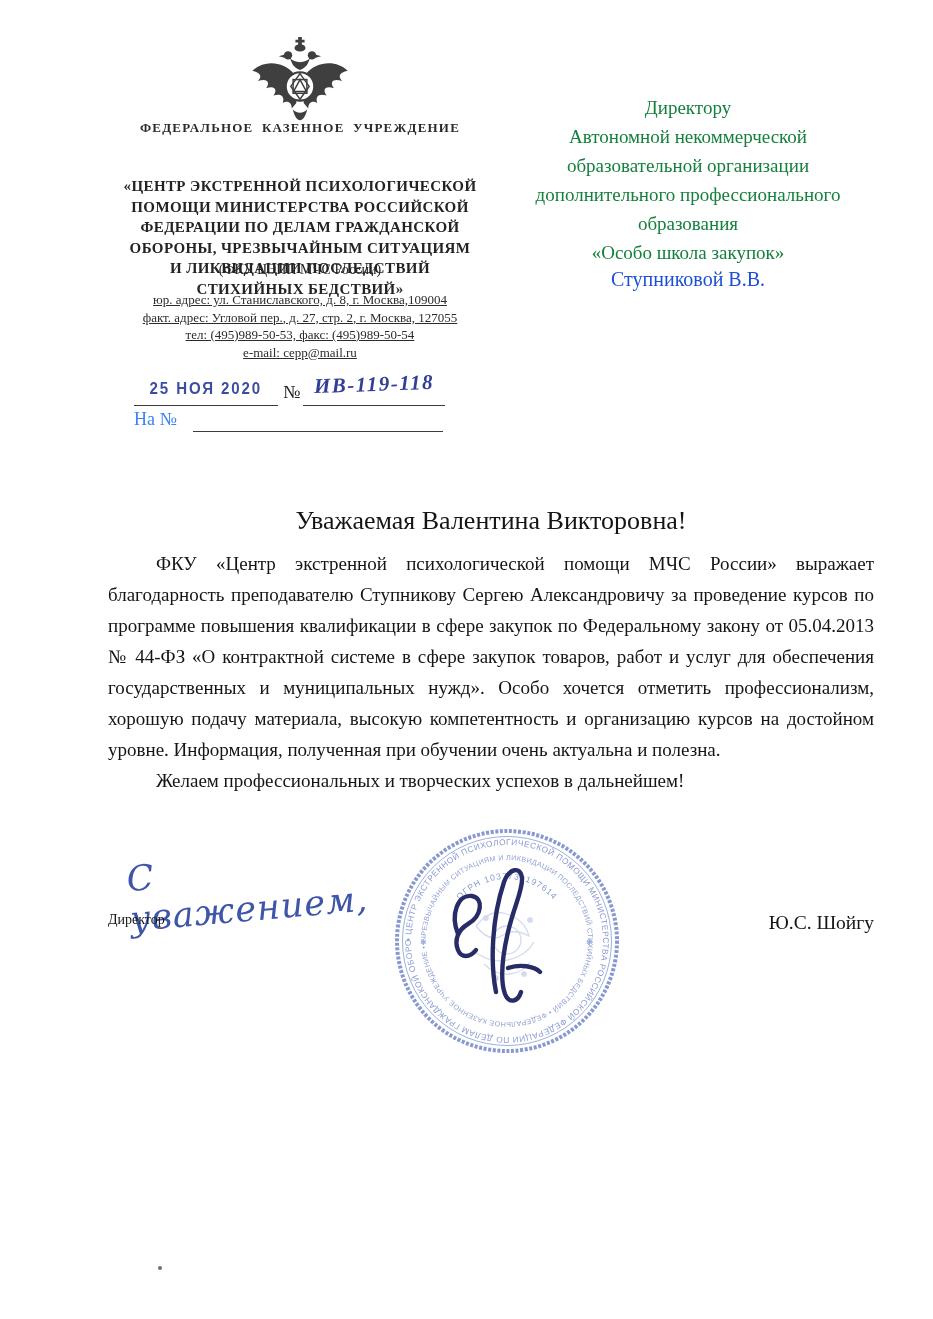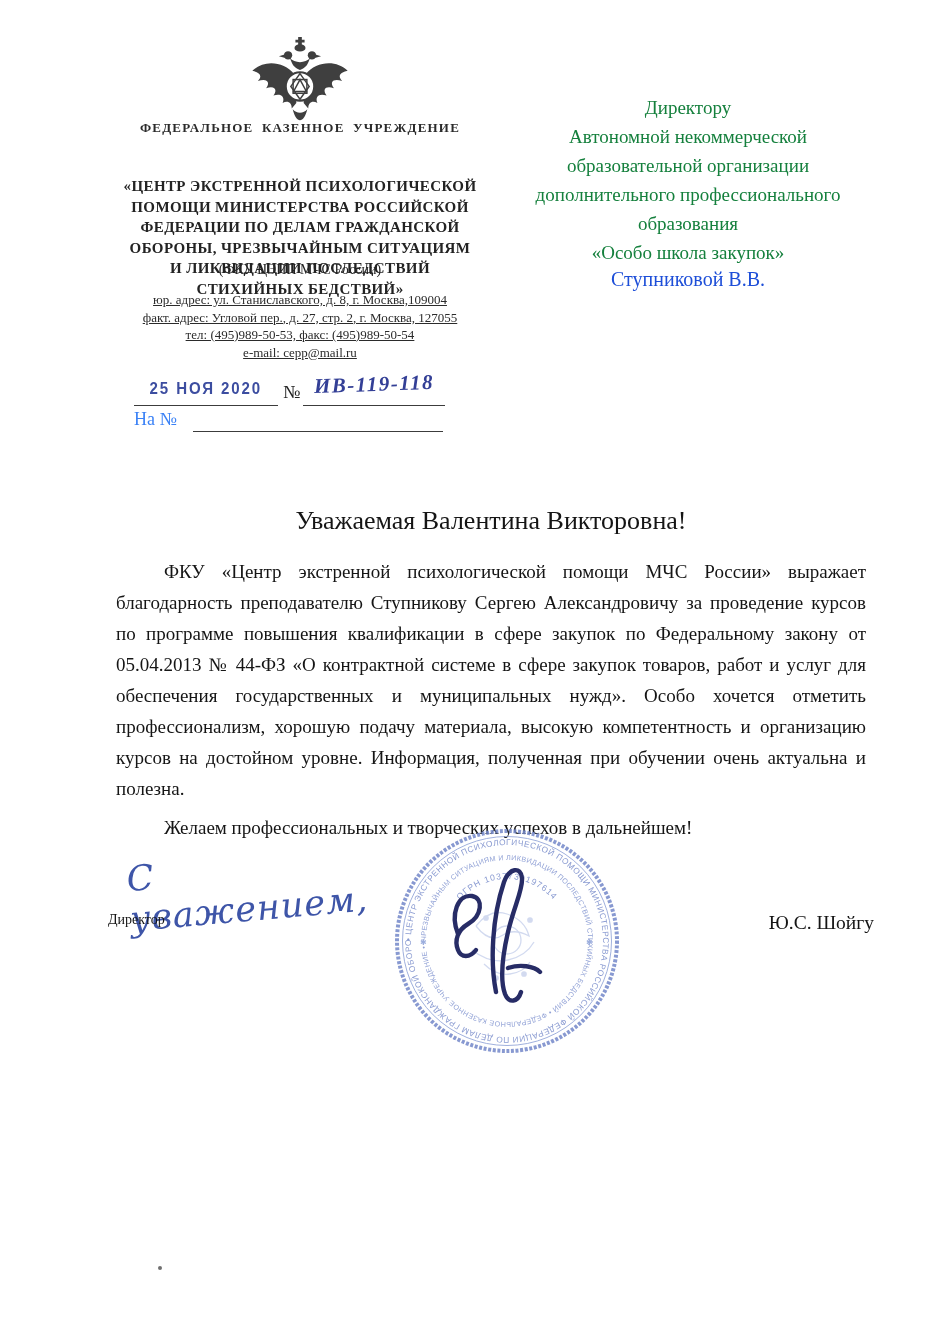--- a/index.html
+++ b/index.html
@@ -42,21 +42,21 @@
   .ref-na-label { left:134px; top:409px; font-size:18px; color:#3b82f6; }
   .ref-na-line { left:193px; top:409px; width:250px; height:22px; border-bottom:1.6px solid #3c3c3c; }
 
   
   .addressee { left:466px; top:93px; width:444px; text-align:center; font-size:19px; line-height:29px; color:#15803d; }
   .addressee-name { left:466px; top:268px; width:444px; text-align:center; font-size:20px; color:#1d4ed8; }
 
   
   .salutation { left:108px; top:506px; width:766px; text-align:center; font-size:26px; color:#151515; }
   .body-text { left:108px; top:548px; width:766px; font-size:19px; line-height:31px; color:#151515; }
-  .body-text p { margin:8px; text-align:justify; text-indent:48px; }
+  .body-text p { margin:0; text-align:justify; text-indent:48px; }
 
   
   .closing-hand {
     left:128px; top:848px; width:260px;
     font-family:"DejaVu Serif","Liberation Serif",serif; font-style:italic;
     font-size:35px; color:#3e55a8; transform:rotate(-5deg); letter-spacing:1px;
   }
   .signer-position { left:108px; top:912px; font-size:14px; color:#151515; }
   .signer-name { left:600px; top:912px; width:274px; text-align:right; font-size:19.5px; color:#151515; }
   .seal { left:388px; top:822px; width:238px; height:238px; }

